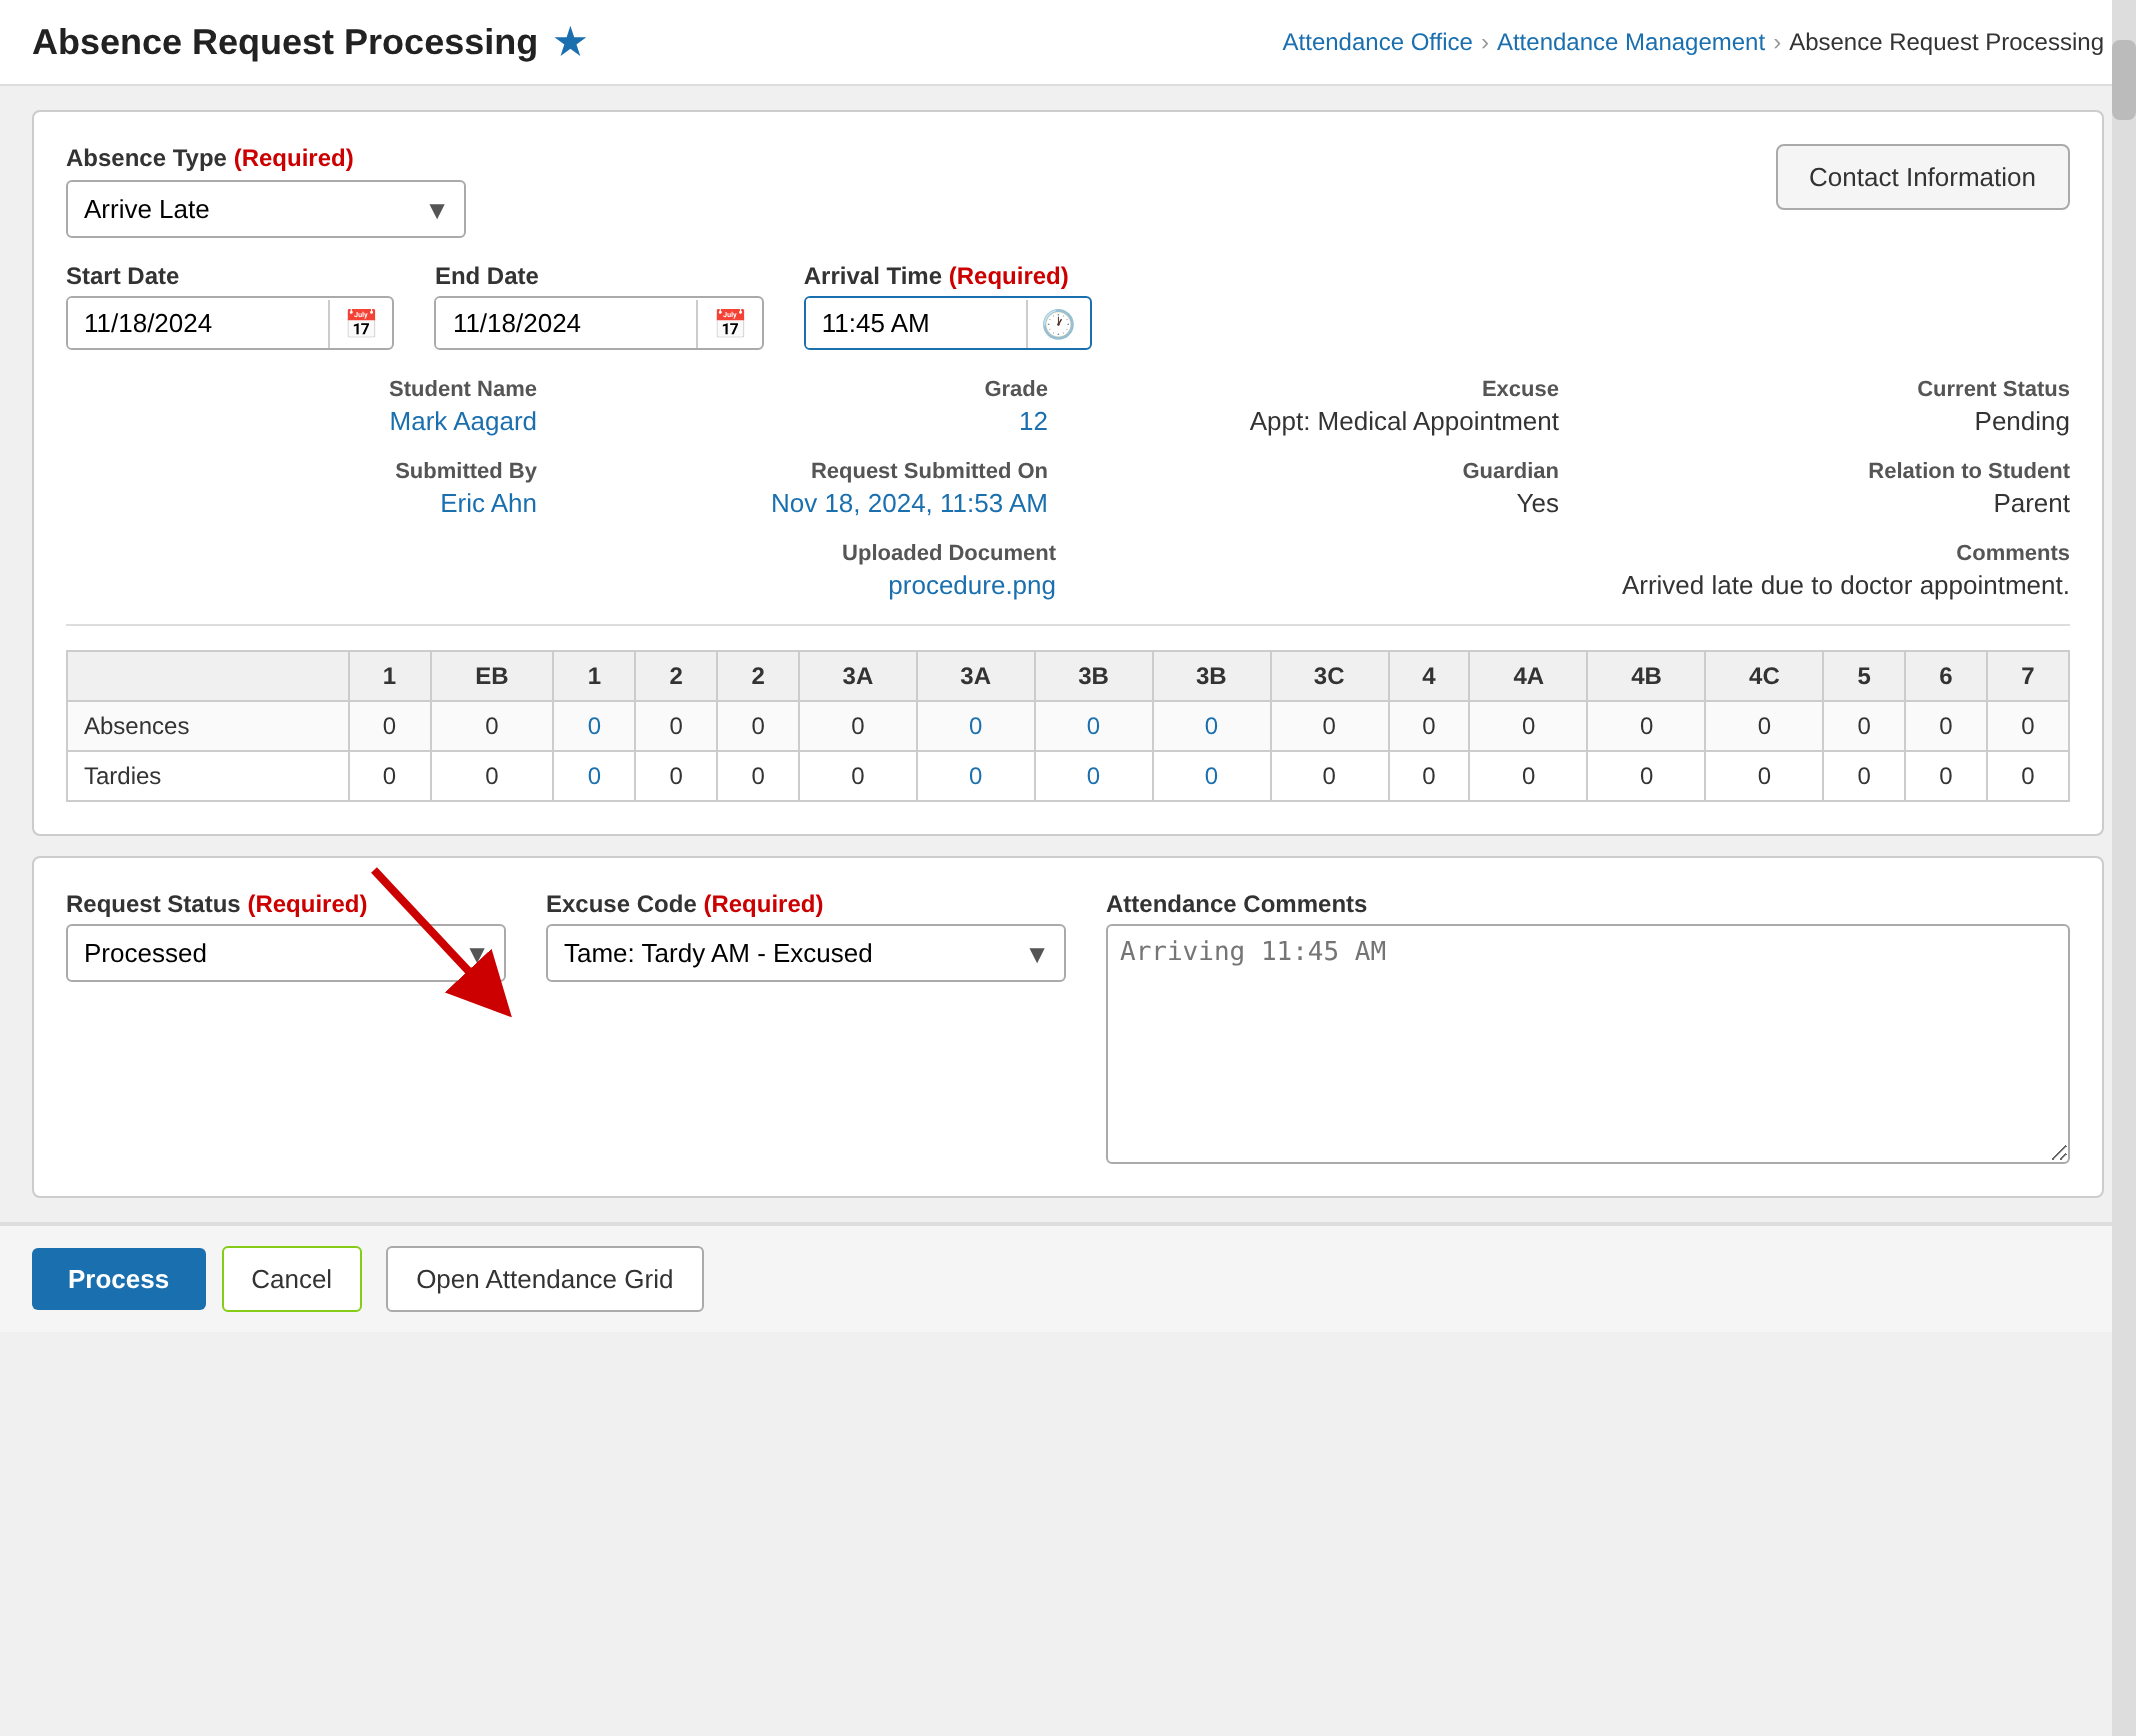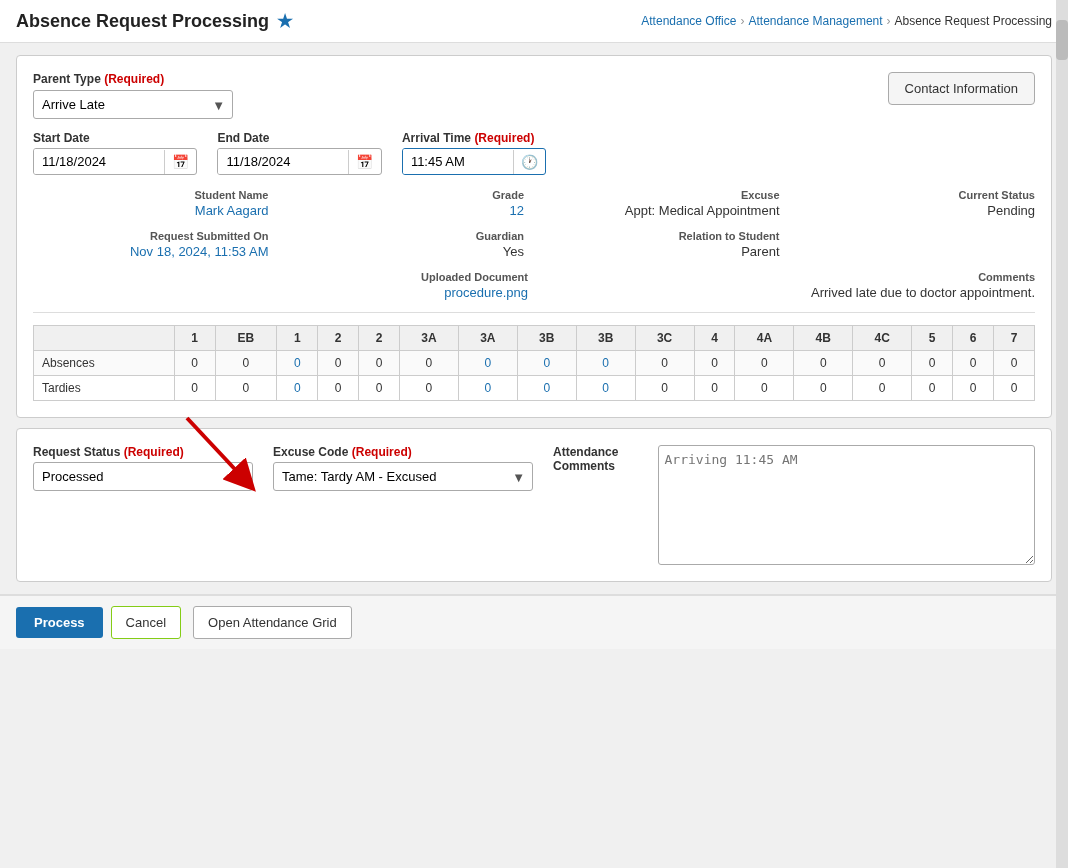--- a/index.html
+++ b/index.html
@@ -247,21 +247,21 @@
     }
     .bottom-field-col .select-wrapper select {
       width: 220px;
     }
     .excuse-select {
       width: 260px !important;
     }
     .attendance-comments-col {
       flex: 1;
       display: flex;
-      flex-direction: row;
+      flex-direction: column;
       gap: 3px;
     }
     .attendance-comments-col label {
       font-size: 12px;
       font-weight: bold;
     }
     .attendance-comments-col textarea {
       border: 1px solid #aaa;
       border-radius: 3px;
       padding: 6px;
@@ -356,21 +356,21 @@
       </div>
     </div>
 
     <div class="main-content">
 
       <div class="card">
 
         <div class="top-row">
           <div class="absence-type-section">
             <div class="absence-type-label">
-              <span>Parent Type</span>
+              <span>Absence Type</span>
               <span class="required-label">(Required)</span>
             </div>
             <div class="select-wrapper">
               <select>
                 <option>Arrive Late</option>
                 <option>Early Dismissal</option>
                 <option>Full Day Absence</option>
               </select>
               <span class="select-arrow">▼</span>
             </div>
@@ -418,20 +418,24 @@
             <span class="info-item-label">Excuse</span>
             <span class="info-item-value plain">Appt: Medical Appointment</span>
           </div>
           <div class="info-item">
             <span class="info-item-label">Current Status</span>
             <span class="info-item-value plain">Pending</span>
           </div>
         </div>
 
         <div class="info-grid">
+          <div class="info-item">
+            <span class="info-item-label">Submitted By</span>
+            <span class="info-item-value">Eric Ahn</span>
+          </div>
           <div class="info-item">
             <span class="info-item-label">Request Submitted On</span>
             <span class="info-item-value">Nov 18, 2024, 11:53 AM</span>
           </div>
           <div class="info-item">
             <span class="info-item-label">Guardian</span>
             <span class="info-item-value plain">Yes</span>
           </div>
           <div class="info-item">
             <span class="info-item-label">Relation to Student</span>

